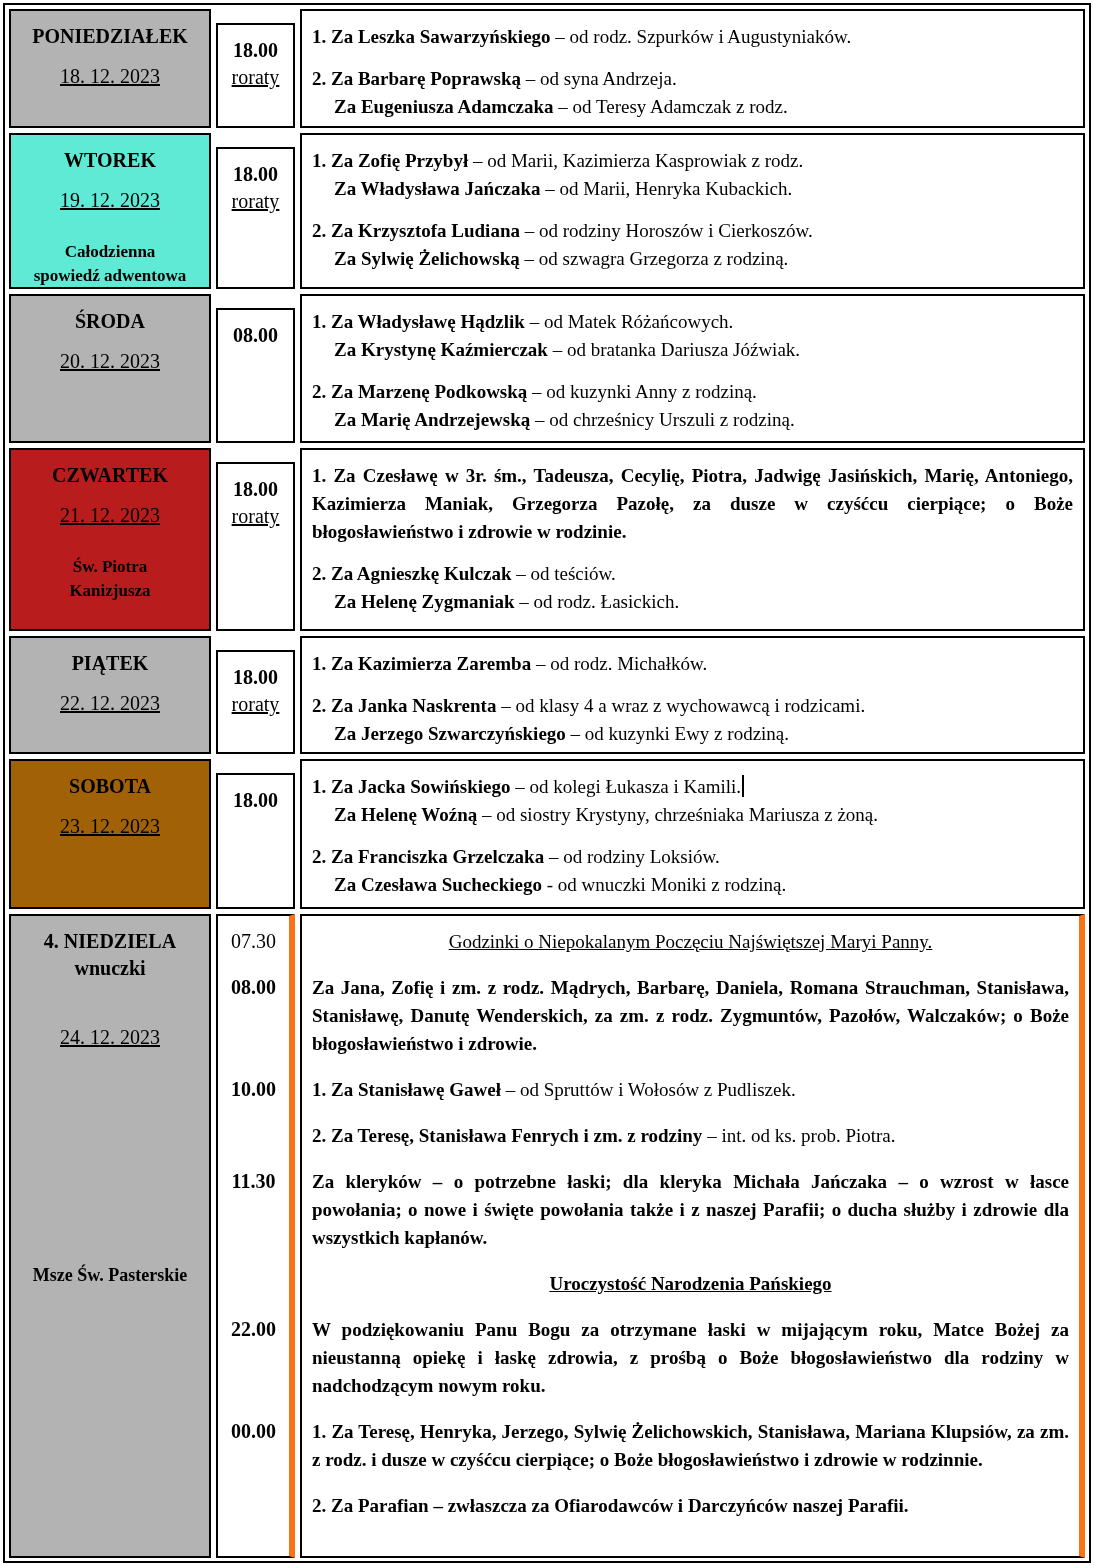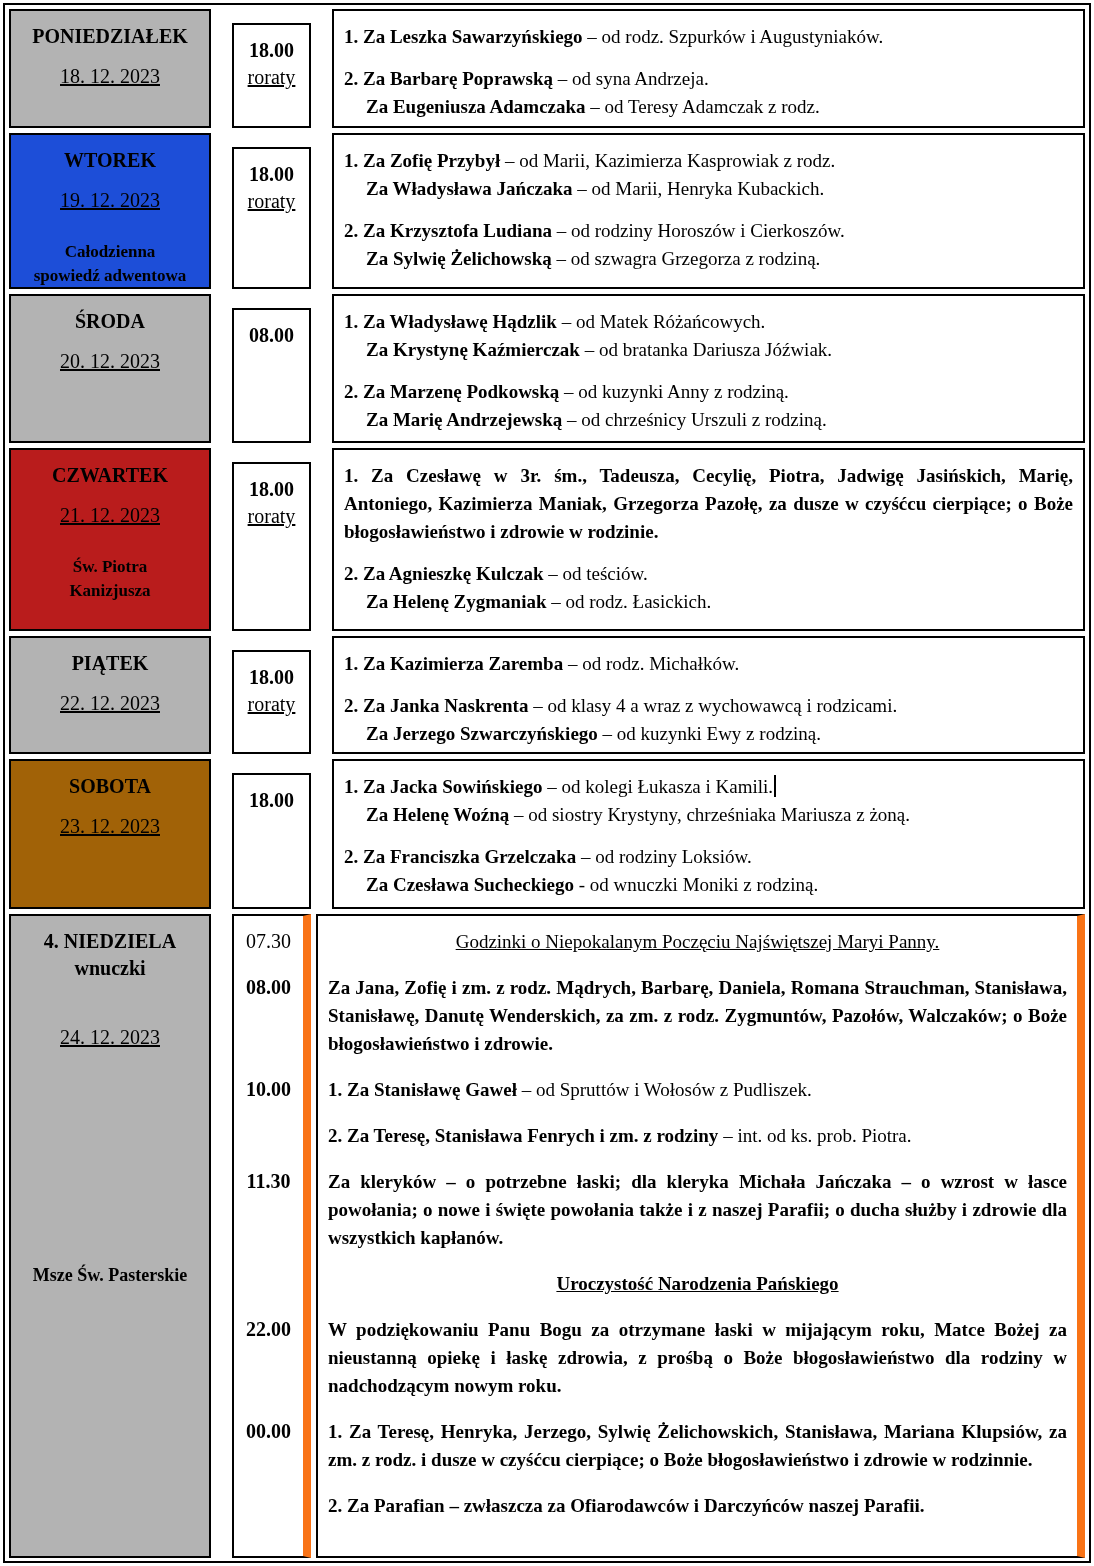--- a/index.html
+++ b/index.html
@@ -9,21 +9,21 @@
     color: #000;
     width: 1094px;
   }
   .sheet { width: 1094px; height: 1566px; padding: 3px; }
   .tbl {
     width: 100%; height: 100%;
     border: 2px solid #000;
     padding: 4px;
     display: flex; flex-direction: column; gap: 5px;
   }
-  .row { display: flex; gap: 21px; }
+  .row { display: flex; gap: 5px; }
   .row:last-child { flex: 1; }
   .cell { border: 2px solid #000; }
   .day {
     width: 202px; background: #b3b3b3;
     text-align: center; padding: 12px 4px 8px;
     flex: none;
   }
   .timec { width: 79px; text-align: center; padding-top: 12px; flex: none; margin-top: 14px; }
   .cont { flex: 1; padding: 12px 10px 8px 10px; font-size: 19px; line-height: 28px; }
 
@@ -49,21 +49,21 @@
   .caret { display: inline-block; width: 2px; height: 22px; background: #000;
            vertical-align: -4px; margin-left: 1px; }
 
   
   .sun-wrap {
     flex: 1; display: grid;
     grid-template-columns: 79px 1fr;
     column-gap: 5px;
     grid-template-rows: repeat(9, auto) 1fr;
   }
-  .st, .sc { border-left: 2px solid #000; border-right: 8px solid #f97316; }
+  .st, .sc { border-left: 2px solid #000; border-right: 6px solid #f97316; }
   .st { text-align: center; font-weight: bold; font-size: 20px; line-height: 27px; }
   .st.reg { font-weight: normal; }
   .sc { padding: 0 10px 18px 10px; font-size: 19px; line-height: 28px; }
   .st.top, .sc.top { border-top: 2px solid #000; }
   .sc.top { padding-top: 12px; }
   .st.top { padding-top: 12px; }
   .st.bot, .sc.bot { border-bottom: 2px solid #000; }
 </style>
 </head>
 <body>
@@ -83,21 +83,21 @@
           <div class="par">
             <div class="ln"><b>1. Za Leszka Sawarzyńskiego</b><span> – od rodz. Szpurków i Augustyniaków.</span></div>
           </div>
           <div class="par">
             <div class="ln"><b>2. Za Barbarę Poprawską</b><span> – od syna Andrzeja.</span></div>
             <div class="ln ind"><b>Za Eugeniusza Adamczaka</b><span> – od Teresy Adamczak z rodz.</span></div>
           </div>
         </div>
       </div>
       <div class="row" style="min-height: 156px;">
-        <div class="cell day" style="background: #1d4ed8;">
+        <div class="cell day" style="background: #5eead4;">
           <div class="l-title">WTOREK</div>
           <div class="l-date"><span class="u">19. 12. 2023</span></div>
           <div class="l-note l-gap">Całodzienna</div>
           <div class="l-note">spowiedź adwentowa</div>
         </div>
         <div class="cell timec">
           <div class="tval">18.00</div>
           <div class="tsub"><span class="u">roraty</span></div>
         </div>
         <div class="cell cont">

